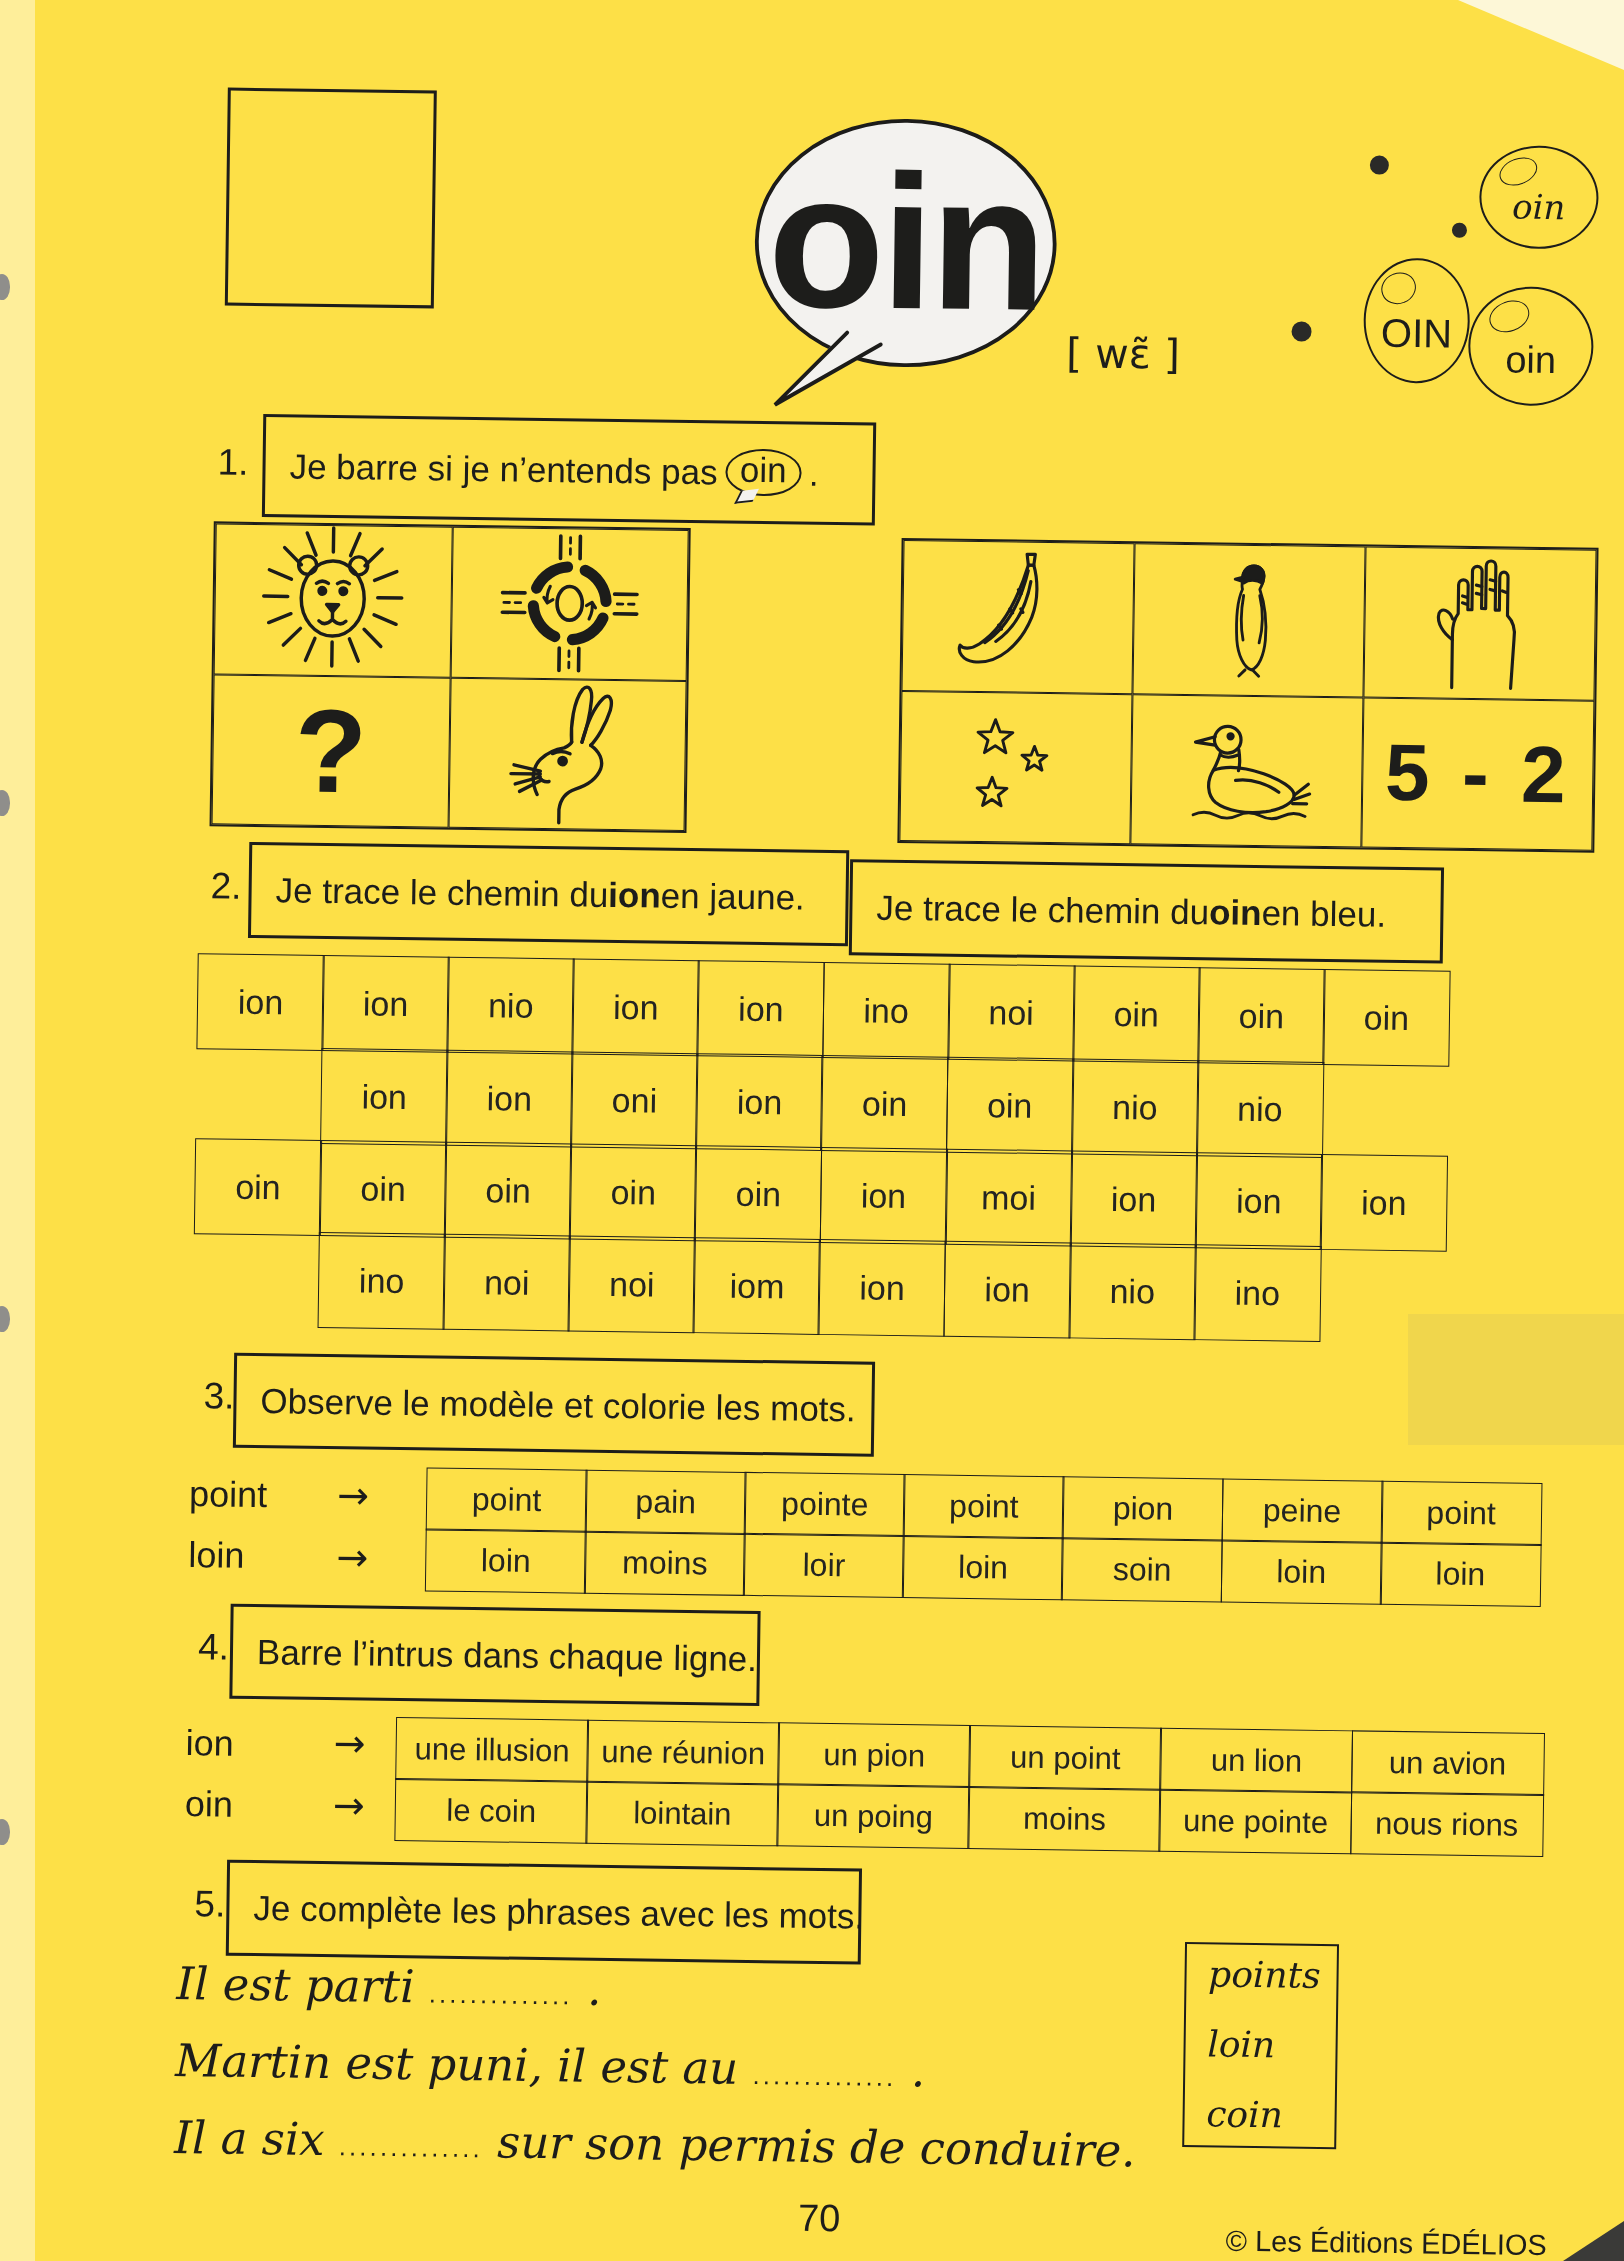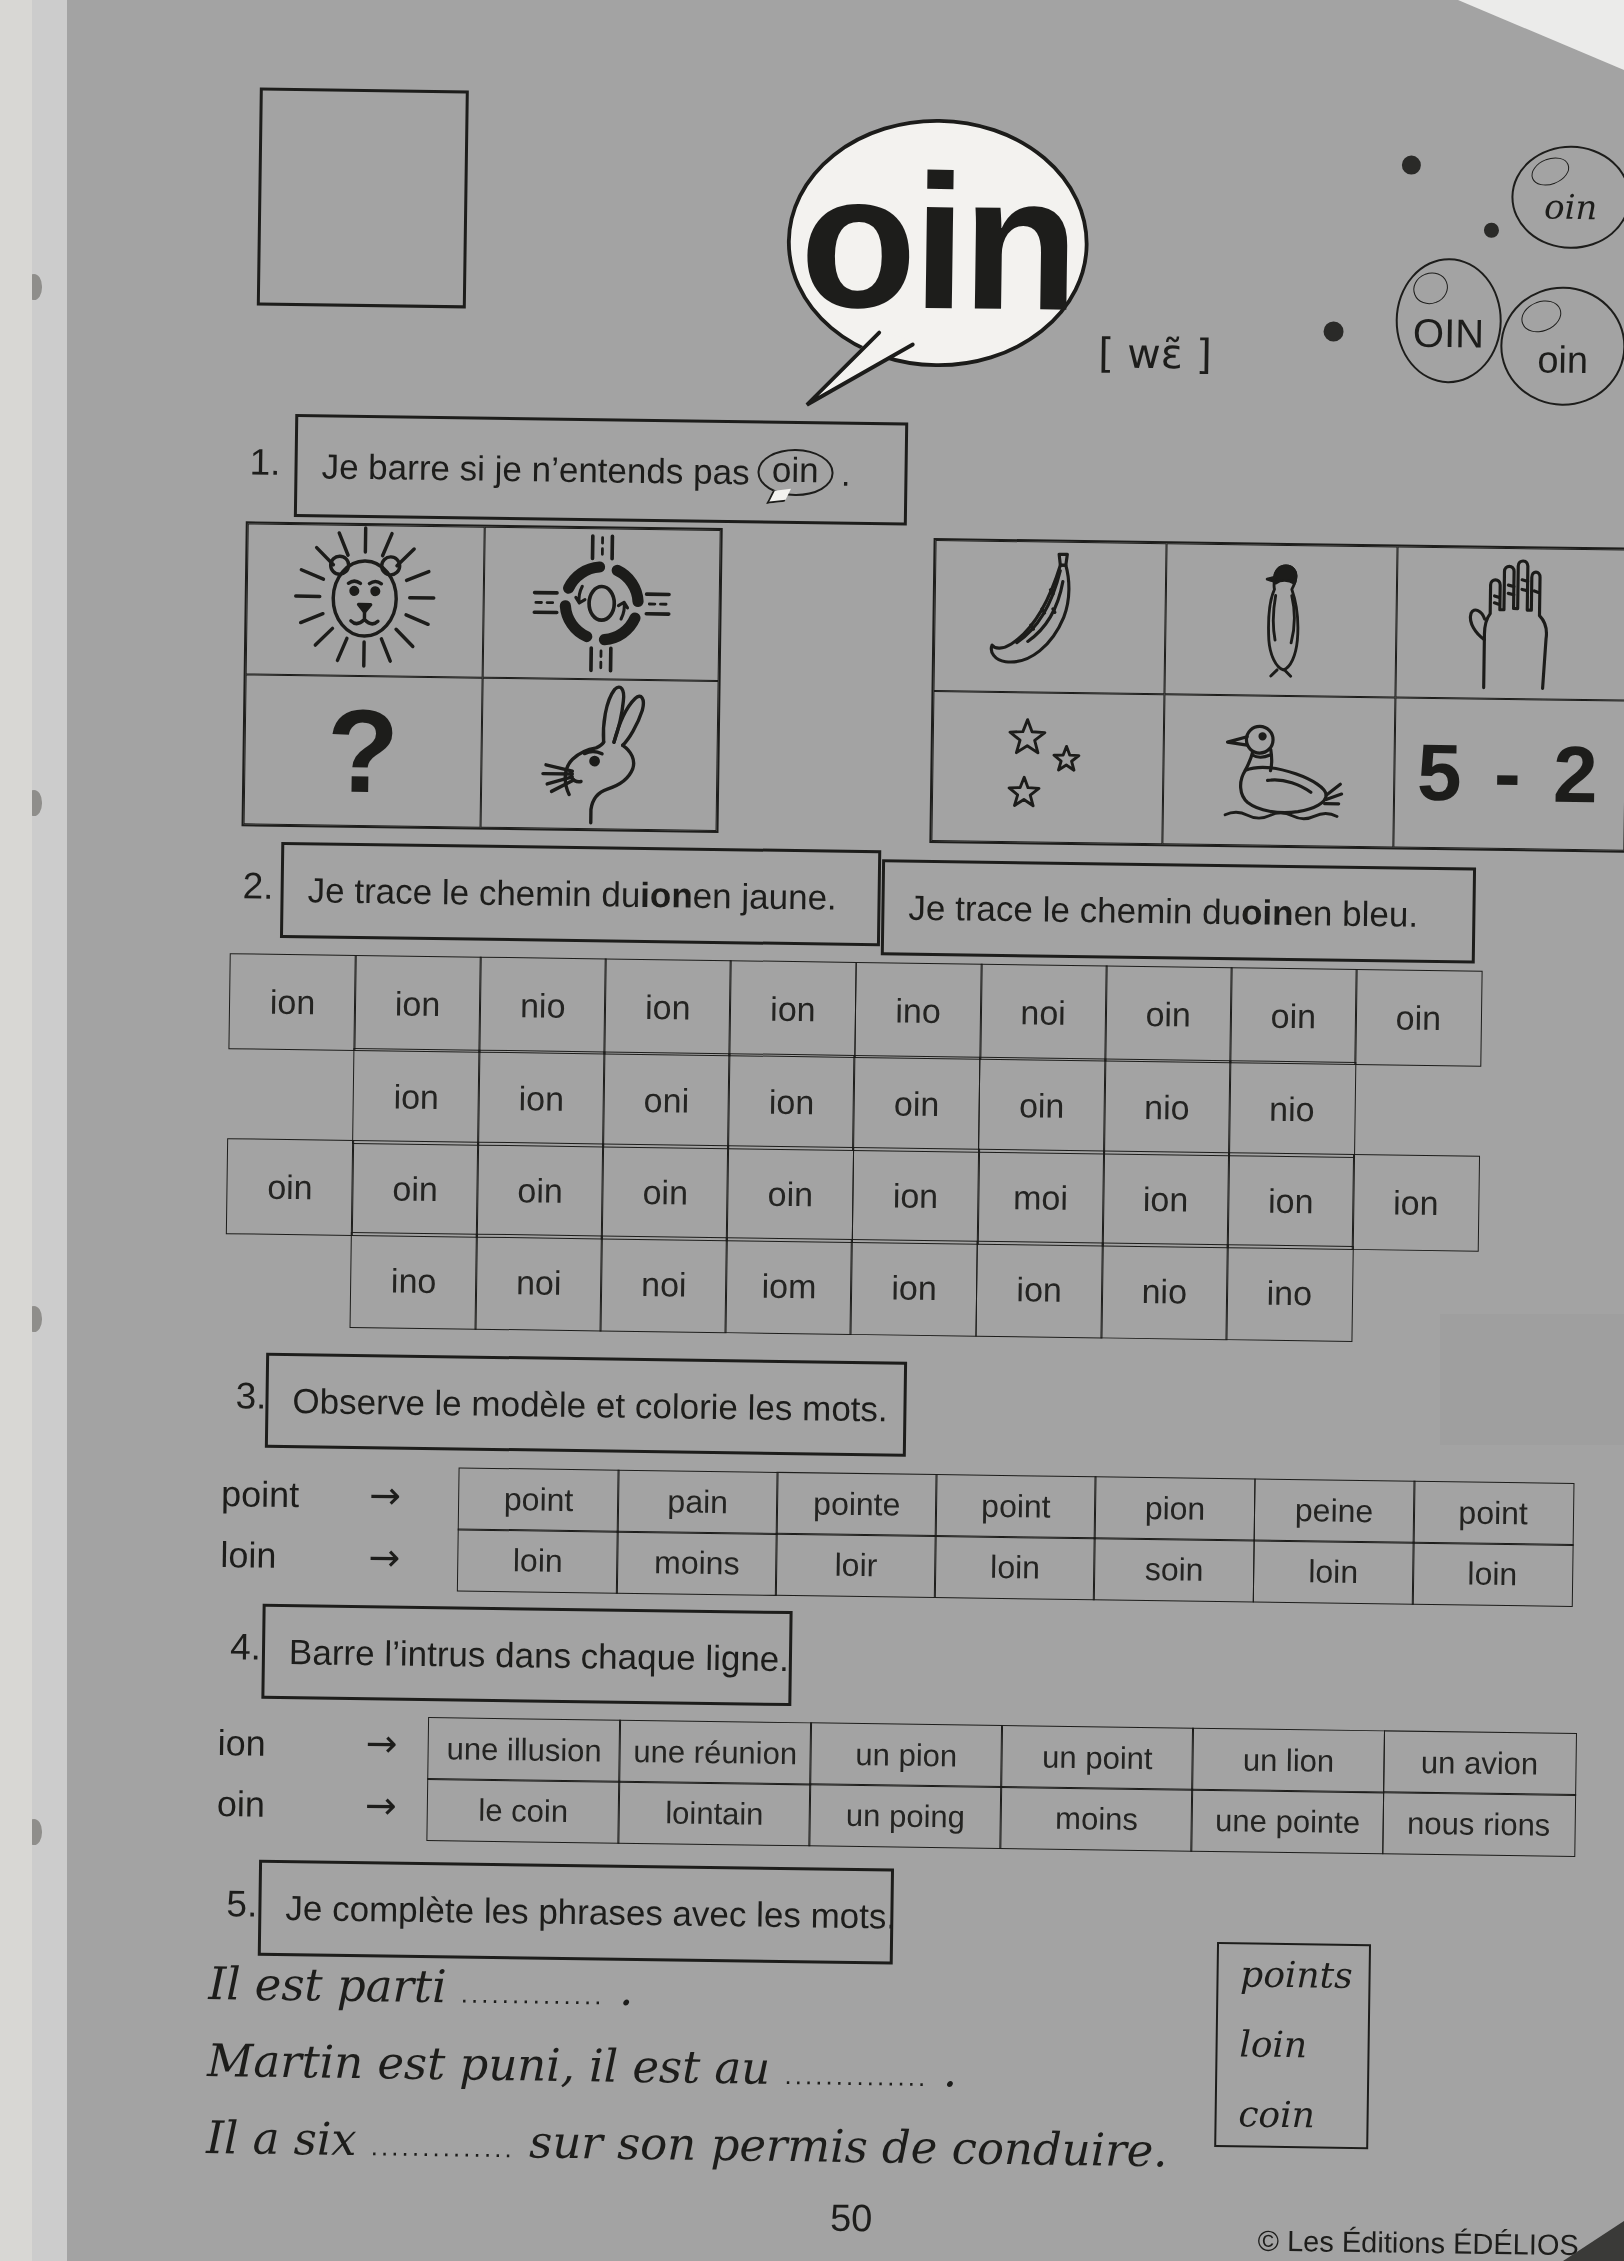--- a/index.html
+++ b/index.html
@@ -5,23 +5,22 @@
   html,body{margin:0;padding:0;}
   body{
     width:1625px;height:2261px;
     background:#d8d7d4;
     font-family:"Liberation Sans", sans-serif;
     color:#1d1d1b;
     overflow:hidden;
   }
   #sheet{
     position:absolute;inset:0;
-    background:#a3a3a3;
+    background:#fde047;
     overflow:hidden;
-    margin-left:32px;
   }
   #content{
     position:absolute;inset:0;
     transform:rotate(0.8deg);
     transform-origin:191px 76px;
   }
   
   .left-strip{position:absolute;left:0;top:0;width:35px;height:100%;background:rgba(255,255,255,0.45);}
   .punch{position:absolute;left:-6.4px;width:16.6px;height:25.5px;border-radius:50%;background:#8f8e8b;}
   .corner-tr{position:absolute;right:0;top:0;width:166px;height:70px;background:#fcfcfb;clip-path:polygon(0 0,100% 0,100% 100%);opacity:.8;}
@@ -372,20 +371,20 @@
         <div class="sentence"><span>Il est parti </span><span class="dots">..............</span><span> .</span></div>
         <div class="sentence"><span>Martin est puni, il est au </span><span class="dots">..............</span><span> .</span></div>
         <div class="sentence"><span>Il a six </span><span class="dots">..............</span><span> sur son permis de conduire.</span></div>
       </div>
     <div class="word-bank cursive" id="word-bank">
         <div class="bank-word">points</div>
         <div class="bank-word">loin</div>
         <div class="bank-word">coin</div>
       </div>
 
-    <div class="page-num">50</div>
+    <div class="page-num">70</div>
     <div class="copyright">© Les Éditions ÉDÉLIOS</div>
 
   </div>
 
   <div class="corner-br"></div>
 </div>
 
 
 </body></html>

